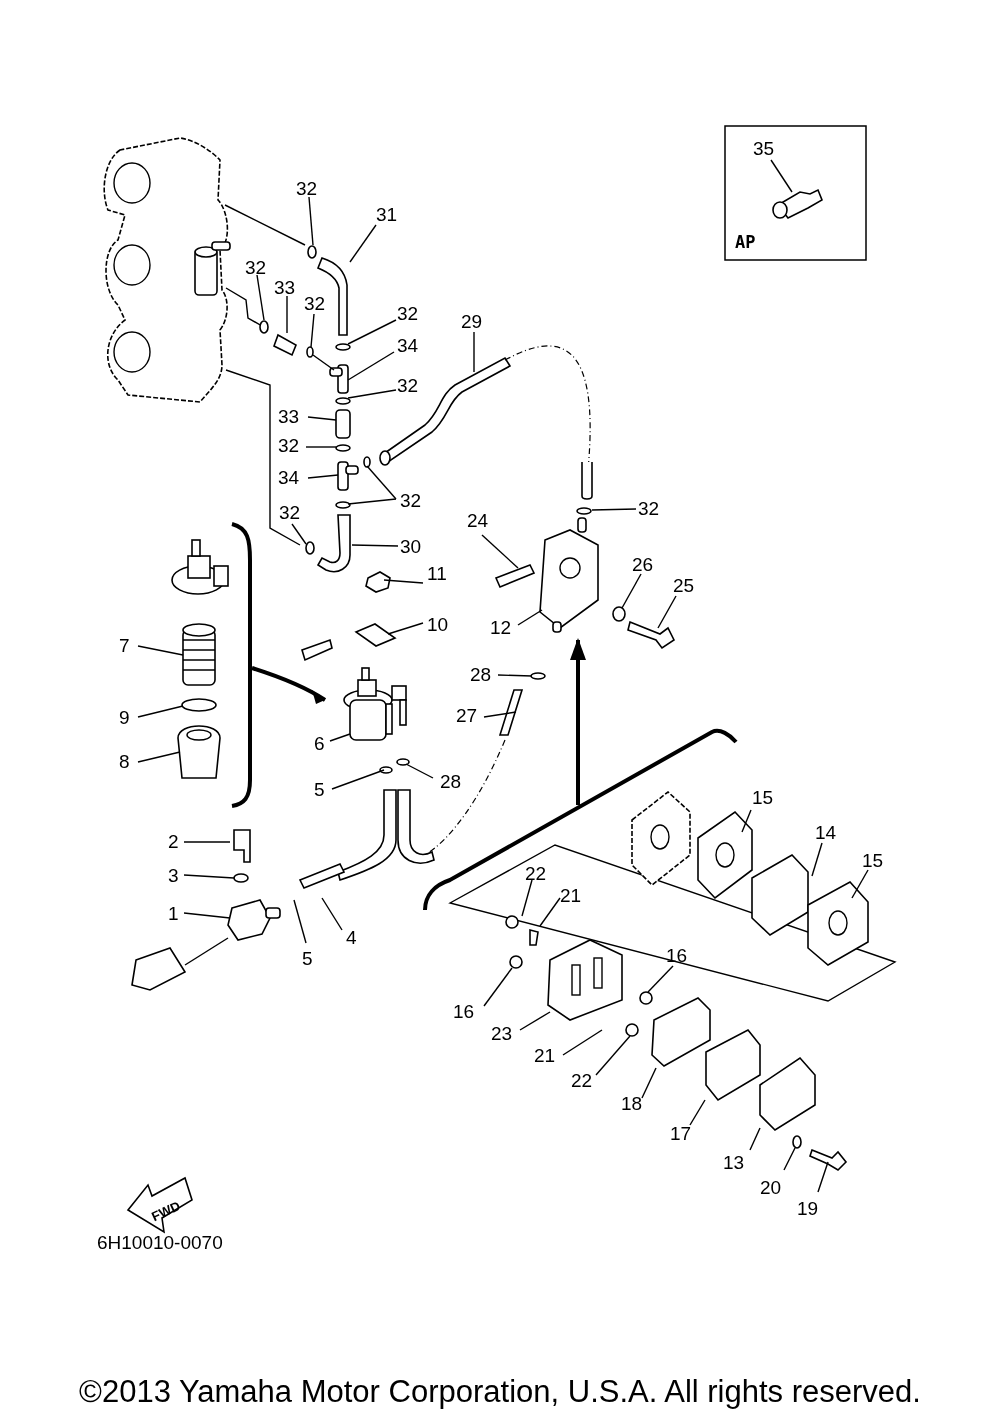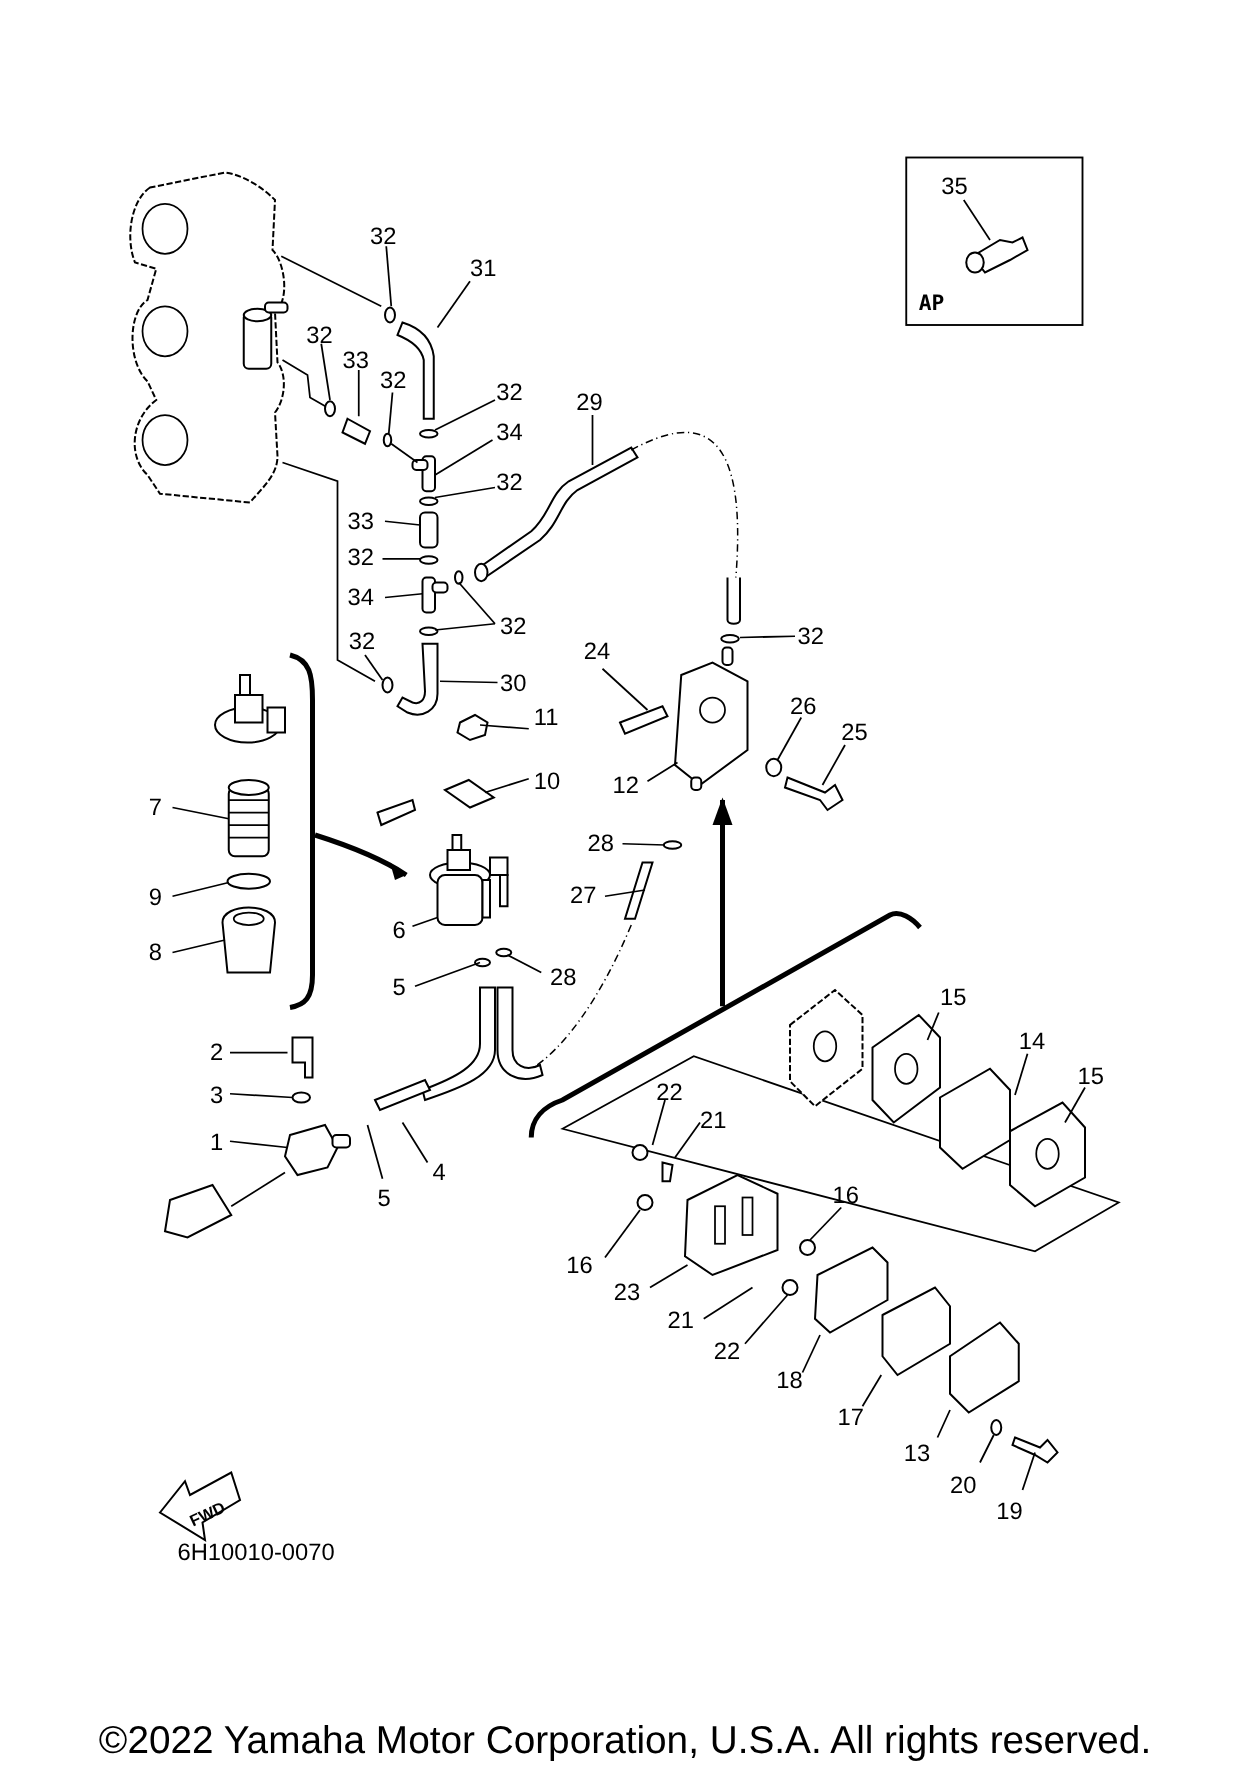--- a/index.html
+++ b/index.html
@@ -3,21 +3,21 @@
 <meta charset="utf-8">
 <style>
   html, body { margin:0; padding:0; background:#ffffff; }
   body { width:1000px; height:1423px; position:relative; overflow:hidden; font-family:"Liberation Sans", sans-serif; }
   #diagram { position:absolute; left:0; top:0; width:1000px; height:1423px; }
   .callout { font-family:"Liberation Sans", sans-serif; font-size:19px; fill:#000; }
   .ln { stroke:#000; stroke-width:1.4; fill:none; }
   .part { stroke:#000; stroke-width:1.6; fill:#fff; }
   .dash { stroke:#000; stroke-width:1.2; fill:none; stroke-dasharray:6 3 1 3; }
   .bold { stroke:#000; stroke-width:4; fill:none; }
-  .code { position:absolute; left:97px; top:1232px; font-size:19px; color:#000;margin-left:45px; }
+  .code { position:absolute; left:97px; top:1232px; font-size:19px; color:#000; }
   .copyright { position:absolute; left:0; width:1000px; top:1374px; text-align:center; font-size:31px; color:#000; }
   .ap-box { stroke:#000; stroke-width:1.5; fill:none; }
   .ap-label { font-family:"DejaVu Sans Mono", monospace; font-weight:bold; font-size:17px; }
 </style>
 </head>
 <body>
 
 <svg id="diagram" viewBox="0 0 1000 1423" xmlns="http://www.w3.org/2000/svg">
 
   <g>
@@ -286,13 +286,13 @@
     <text class="callout" x="571" y="1087">22</text>
     <text class="callout" x="621" y="1110">18</text>
     <text class="callout" x="670" y="1140">17</text>
     <text class="callout" x="723" y="1169">13</text>
     <text class="callout" x="760" y="1194">20</text>
     <text class="callout" x="797" y="1215">19</text>
   </g>
 </svg>
 
 <div class="code">6H10010-0070</div>
-<div class="copyright">©2022 Yamaha Motor Corporation, U.S.A. All rights reserved.</div>
+<div class="copyright">©2013 Yamaha Motor Corporation, U.S.A. All rights reserved.</div>
 
 </body></html>

